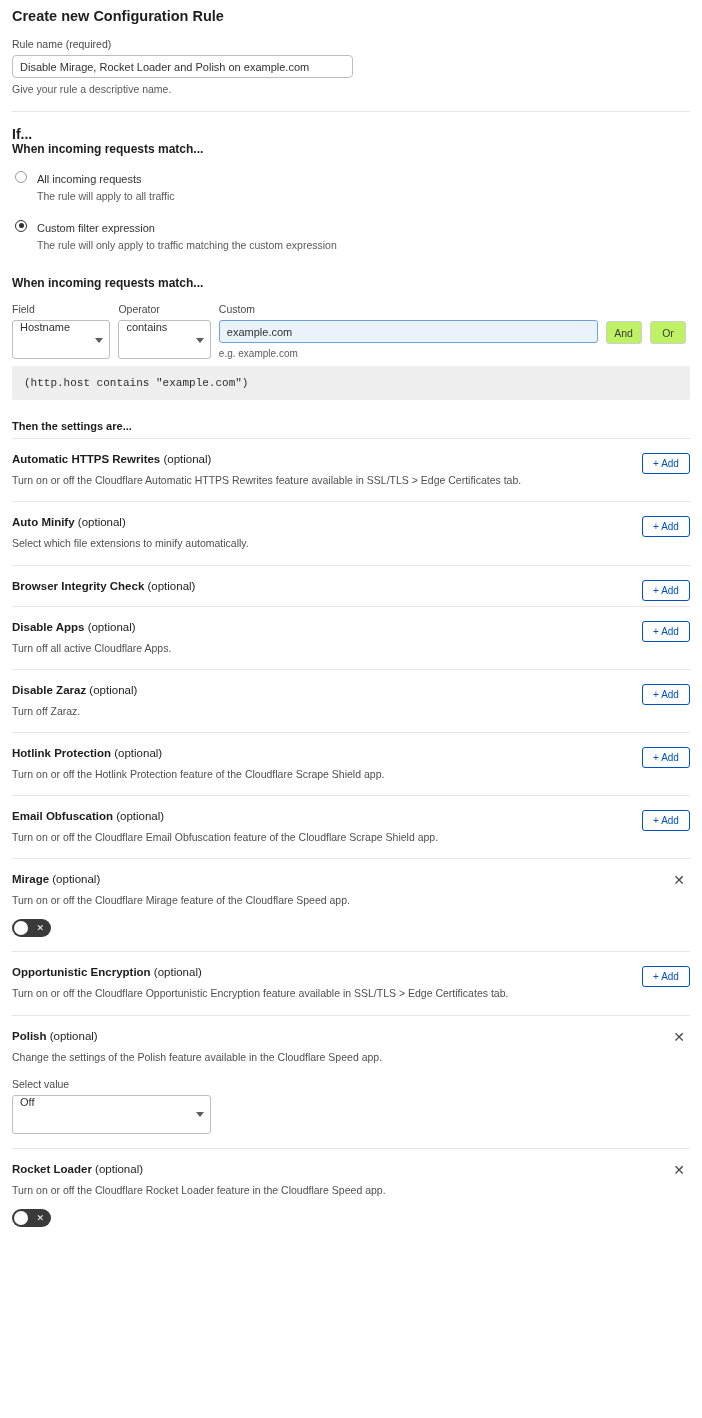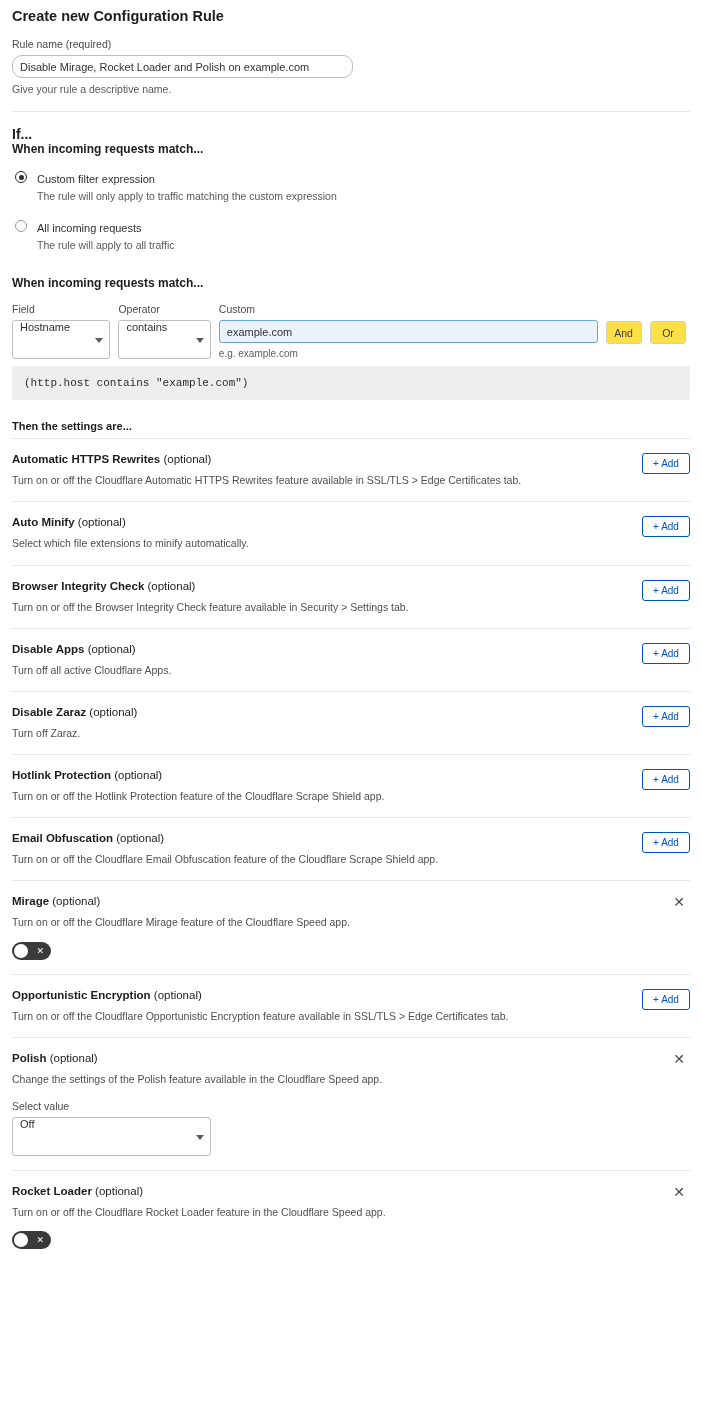--- a/index.html
+++ b/index.html
@@ -28,21 +28,21 @@
   .help-text {
     font-size: 10.5px;
     color: #595959;
     margin-top: 5px;
   }
 
   input.text-input {
     width: 341px;
     height: 23px;
     border: 1px solid #bdbdbd;
-    border-radius: 10px;
+    border-radius: 4px;
     padding: 0 7px;
     font-size: 11px;
     font-family: "Liberation Sans", sans-serif;
     color: #313131;
     background: #fff;
     outline: none;
   }
 
   hr.sep {
     border: none;
@@ -145,21 +145,21 @@
     color: #313131;
     font-family: "Liberation Sans", sans-serif;
     outline: none;
   }
   .eg { font-size: 10px; color: #5d5d5d; margin-top: 5px; }
 
   .btn-andor {
     width: 36px; height: 23px;
     border: 1px solid #cfcfcf;
     border-radius: 3px;
-    background: #fde047;
+    background: #bef264;
     font-size: 10.5px;
     color: #3b3b3b;
     display: inline-flex;
     align-items: center;
     justify-content: center;
     margin-right: 4px;
     font-family: "Liberation Sans", sans-serif;
   }
 
   .preview-head {
@@ -282,32 +282,32 @@
     <div class="help-text">Give your rule a descriptive name.</div>
   </div>
 
   <hr class="sep">
 
   <div class="section-if">If...</div>
 
   <div class="bold-sub">When incoming requests match...</div>
 
   <div class="radio-row">
+    <span class="radio"></span>
+    <span>
+      <span class="radio-text-main">All incoming requests</span>
+      <div class="radio-text-sub">The rule will apply to all traffic</div>
+    </span>
+  </div>
+
+  <div class="radio-row">
     <span class="radio checked"></span>
     <span>
       <span class="radio-text-main">Custom filter expression</span>
       <div class="radio-text-sub">The rule will only apply to traffic matching the custom expression</div>
-    </span>
-  </div>
-
-  <div class="radio-row">
-    <span class="radio"></span>
-    <span>
-      <span class="radio-text-main">All incoming requests</span>
-      <div class="radio-text-sub">The rule will apply to all traffic</div>
     </span>
   </div>
 
   <div class="bold-sub" style="margin-top:24px;">When incoming requests match...</div>
 
   <div class="filter-row">
     <div class="col col-field">
       <div class="field-label">Field</div>
       <div class="select">
         <span>Hostname</span>
@@ -355,21 +355,20 @@
     </div>
     <div class="setting-desc">Select which file extensions to minify automatically.</div>
     <span class="add-btn">+ Add</span>
   </div>
 
   <div class="setting">
     <div class="setting-title">
       <span>Browser Integrity Check</span>
       <span class="opt">(optional)</span>
     </div>
-    <div class="setting-desc">Turn on or off the Browser Integrity Check feature available in Security &gt; Settings tab.</div>
     <span class="add-btn">+ Add</span>
   </div>
 
   <div class="setting">
     <div class="setting-title">
       <span>Disable Apps</span>
       <span class="opt">(optional)</span>
     </div>
     <div class="setting-desc">Turn off all active Cloudflare Apps.</div>
     <span class="add-btn">+ Add</span>

